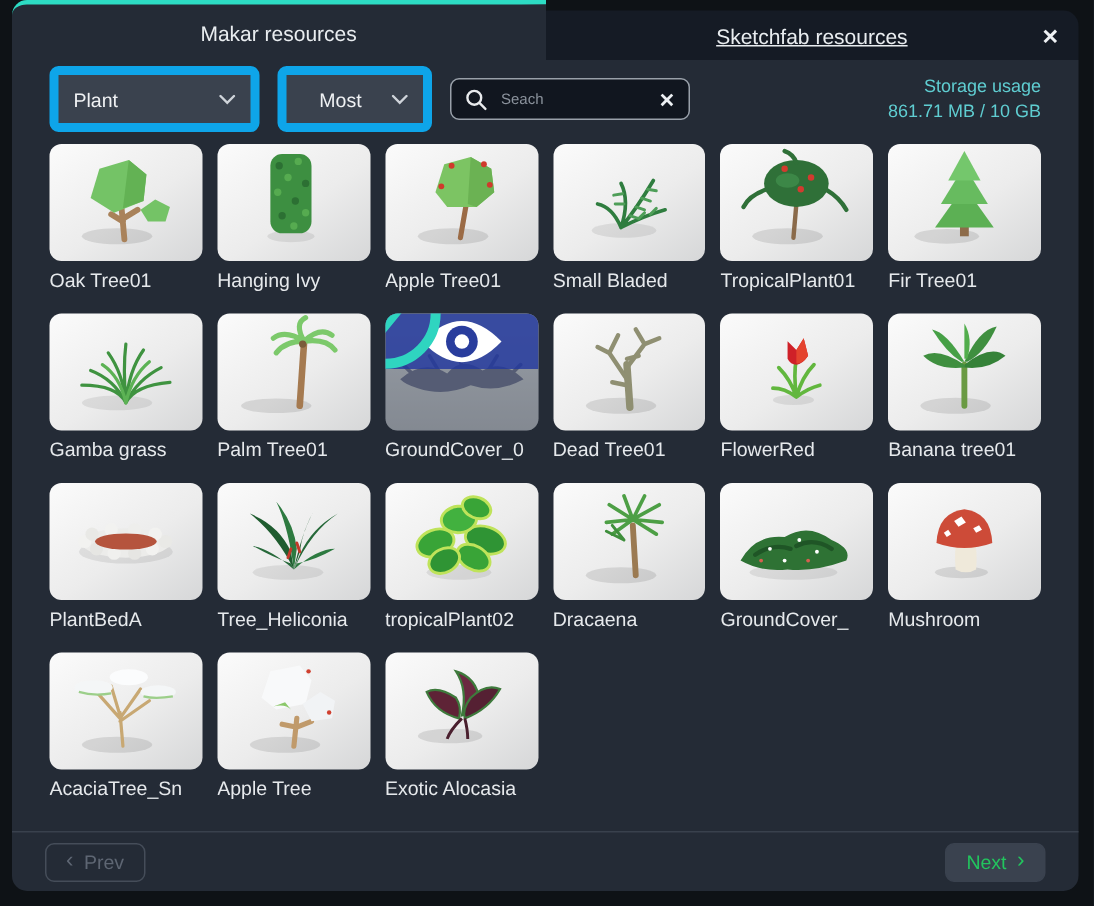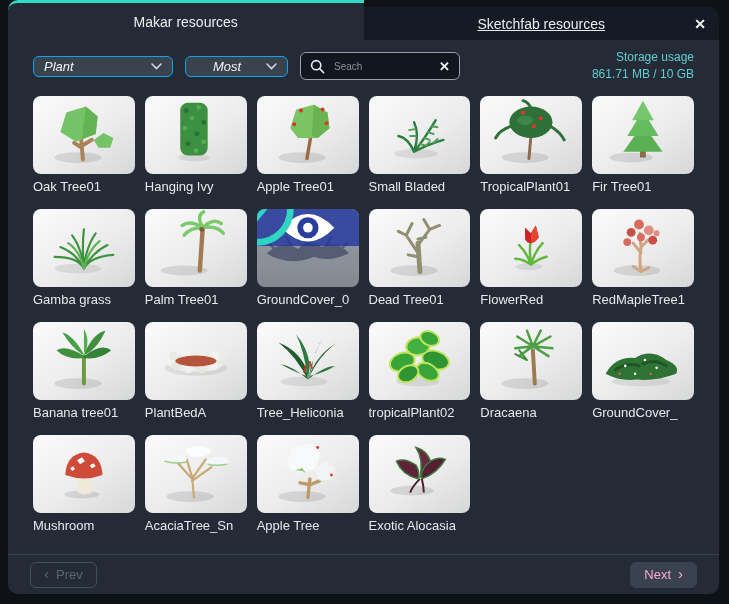--- a/index.html
+++ b/index.html
@@ -11,23 +11,23 @@
     font-size:14px;color:#e9edf0;cursor:pointer;box-sizing:border-box;}
   .tab.active{background:#242b36;border-top:3px solid #2ddcc4;border-radius:10px 0 0 0;}
   .tab.inactive{background:#151b25;margin-top:7px;border-radius:0 10px 0 0;position:relative;text-decoration:underline;}
   .close-btn{position:absolute;right:13px;top:50%;transform:translateY(-50%);
     color:#eef1f4;font-size:14px;font-weight:bold;cursor:pointer;line-height:1;}
   
   .panel-body{background:#242b36;height:554px;border-radius:0 0 10px 10px;
     display:flex;flex-direction:column;box-sizing:border-box;}
   
   .filters{display:flex;align-items:center;gap:12px;padding:12px 25px 0 25px;height:28px;}
-  .dropdown{height:21px;box-sizing:border-box;background:#3a424e;border:1px solid #0ea5e9;
+  .dropdown{height:44px;box-sizing:border-box;background:#3a424e;border:6px solid #0ea5e9;
     border-radius:6px;display:flex;align-items:center;padding:0 10px;color:#f0f2f4;
-    font-size:13px;cursor:pointer;font-style:italic;}
+    font-size:13px;cursor:pointer;}
   .dropdown .dd-label{flex:1;}
   .dd-category{width:140px;}
   .dd-sort{width:103px;text-align:center;}
   .chev{width:11px;height:7px;margin-left:8px;flex:none;}
   .searchbox{width:160px;height:28px;box-sizing:border-box;background:#11161f;
     border:1px solid #99a0a9;border-radius:6px;display:flex;align-items:center;padding:0 9px;}
   .searchbox input{flex:1;background:transparent;border:none;outline:none;color:#dfe3e7;
     font-size:10px;min-width:0;font-family:"Liberation Sans",sans-serif;}
   .searchbox input::placeholder{color:#8b929c;}
   .search-clear{color:#eef1f4;font-size:13px;font-weight:bold;cursor:pointer;line-height:1;}
@@ -47,21 +47,21 @@
     display:flex;justify-content:center;align-items:flex-start;padding-top:6px;box-sizing:border-box;}
   .ov-bottom{position:absolute;left:0;right:0;top:48%;bottom:0;background:rgba(125,131,140,0.38);}
   .eye{width:27px;height:17px;}
   .chk{position:absolute;left:50%;top:58%;transform:translate(-50%,-50%);width:27px;height:27px;}
   
   .footer{border-top:1px solid #39414d;height:40px;display:flex;align-items:center;
     justify-content:space-between;padding:0 22px;box-sizing:border-box;margin-top:8px;}
   .btn{height:26px;box-sizing:border-box;border-radius:6px;display:flex;align-items:center;
     gap:7px;font-size:13px;padding:0 13px;cursor:pointer;}
   .btn-prev{border:1px solid #454d59;color:#5e6673;background:transparent;}
-  .btn-next{background:#3a424f;color:#f9a8d4;border:1px solid #3a424f;}
+  .btn-next{background:#3a424f;color:#22c55e;border:1px solid #3a424f;}
   .pg-chev{font-size:15px;line-height:1;position:relative;top:-1px;}
 </style>
 </head>
 <body>
 
 <div class="panel">
   <div class="tabbar">
     <div class="tab active">
       <span>Makar resources</span>
     </div>
@@ -242,36 +242,20 @@
               <path d="M46 30 L46 18 L52 24 L57 16 L60 28 Q56 34 52 34 Q48 34 46 30 Z" fill="#cf2028"></path>
               <path d="M52 24 L57 16 L60 28 Q56 34 52 33 Z" fill="#e4432e"></path>
             </svg>
           </div>
     <div class="label">FlowerRed</div>
   </div>
         <div class="tile">
     <div class="thumb">
             <svg viewBox="0 0 104 78" preserveAspectRatio="xMidYMid meet">
               <ellipse cx="46" cy="62" rx="24" ry="5.5" fill="#000" opacity="0.10"></ellipse>
-              <path d="M50 63 Q48 50 50 40 L49 24 M50 44 L42 34 M50 38 L58 30 M50 63 L42 58 M50 63 L58 59" stroke="#cfa683" stroke-width="3" fill="none" stroke-linecap="round"></path>
-              <circle cx="48" cy="15" r="5" fill="#d96a5e"></circle>
-              <circle cx="40" cy="23" r="4.5" fill="#c94f46"></circle>
-              <circle cx="58" cy="21" r="5" fill="#e08d80"></circle>
-              <circle cx="36" cy="33" r="4" fill="#d96a5e"></circle>
-              <circle cx="62" cy="31" r="4.5" fill="#c94f46"></circle>
-              <circle cx="50" cy="28" r="4" fill="#d96a5e"></circle>
-              <circle cx="66" cy="24" r="3" fill="#e08d80"></circle>
-            </svg>
-          </div>
-    <div class="label">RedMapleTree1</div>
-  </div>
-        <div class="tile">
-    <div class="thumb">
-            <svg viewBox="0 0 104 78" preserveAspectRatio="xMidYMid meet">
-              <ellipse cx="46" cy="62" rx="24" ry="5.5" fill="#000" opacity="0.10"></ellipse>
               <path d="M52 62 L52 34" stroke="#6a9a43" stroke-width="4" fill="none" stroke-linecap="round"></path>
               <path d="M52 34 Q34 22 24 28 Q34 38 52 36 Z" fill="#3f8f3f"></path>
               <path d="M52 34 Q70 20 80 28 Q68 38 52 36 Z" fill="#358238"></path>
               <path d="M52 32 Q40 12 30 10 Q40 26 50 32 Z" fill="#46a046"></path>
               <path d="M52 32 Q62 10 74 8 Q66 26 54 32 Z" fill="#3f8f3f"></path>
               <path d="M52 30 Q52 10 52 6 Q58 16 54 30 Z" fill="#52ad4c"></path>
             </svg>
           </div>
     <div class="label">Banana tree01</div>
   </div>

